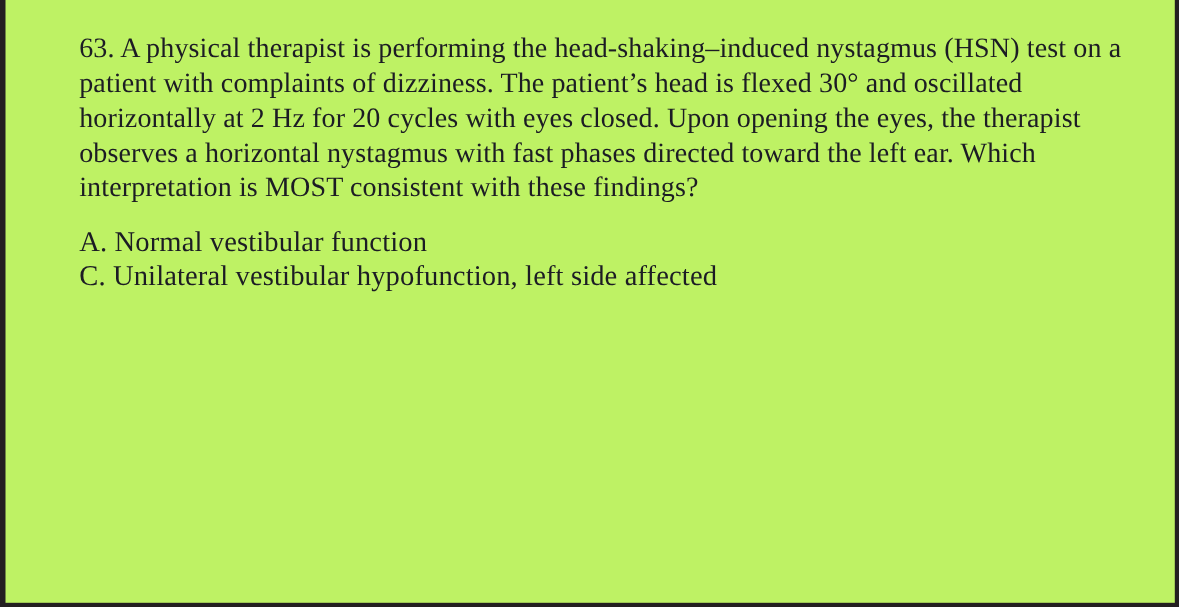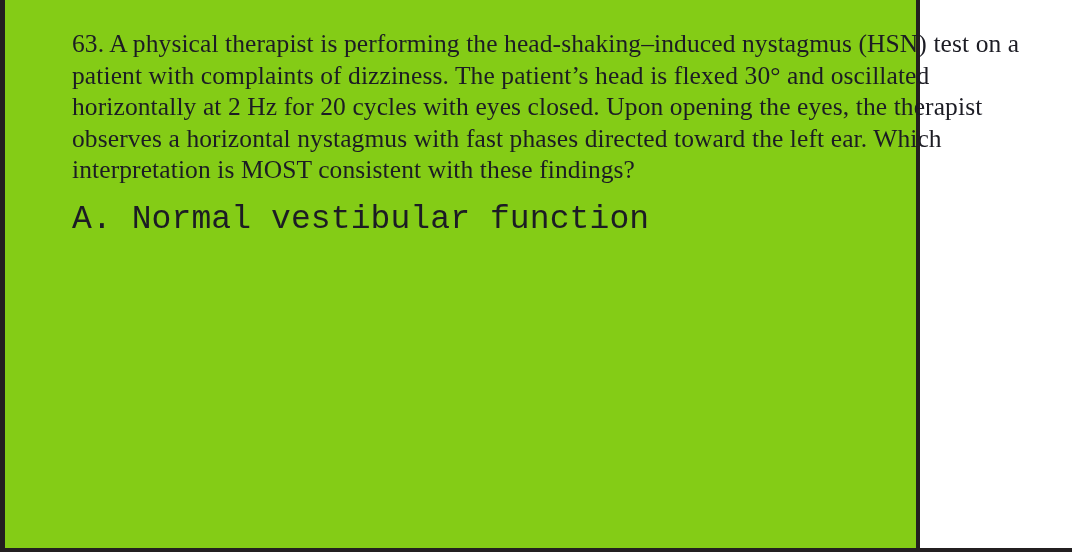--- a/index.html
+++ b/index.html
@@ -9,24 +9,24 @@
   body {
     width: 1072px;
     height: 552px;
     background: #ffffff;
     font-family: "Liberation Serif", serif;
     color: #1a1a22;
     overflow: hidden;
   }
   .page {
     position: relative;
-    width: 920px;
+    width: 1072px;
     height: 552px;
     box-sizing: border-box;
-    background: #84cc16;
+    background: #bef264;
   }
   
   .edge-left {
     position: absolute;
     left: 0;
     top: 0;
     width: 5px;
     height: 552px;
     background: #231f20;
   }
@@ -57,36 +57,36 @@
     line-height: 31.5px;
     letter-spacing: 0.1px;
     margin: 0;
     color: #1c1c24;
     text-align: left;
   }
   .choices {
     margin-top: 18px;
   }
   .choice {
-    font-size: 33px;
+    font-size: 26px;
     line-height: 31px;
     letter-spacing: 0.1px;
     color: #1c1c24;
     white-space: nowrap;
-    font-family: Liberation Mono, monospace;
   }
 </style>
 </head>
 <body>
 
 <div class="page">
   <div class="edge-left"></div>
   <div class="edge-right"></div>
   <div class="edge-bottom"></div>
 
   <div class="content">
     <p class="question-stem">63. A physical therapist is performing the head-shaking–induced nystagmus (HSN) test on a patient with complaints of dizziness. The patient’s head is flexed 30° and oscillated horizontally at 2 Hz for 20 cycles with eyes closed. Upon opening the eyes, the therapist observes a horizontal nystagmus with fast phases directed toward the left ear. Which interpretation is MOST consistent with these findings?</p>
 
     <div class="choices">
       <div class="choice">A. Normal vestibular function</div>
+      <div class="choice">C. Unilateral vestibular hypofunction, left side affected</div>
     </div>
   </div>
 </div>
 
 </body></html>

